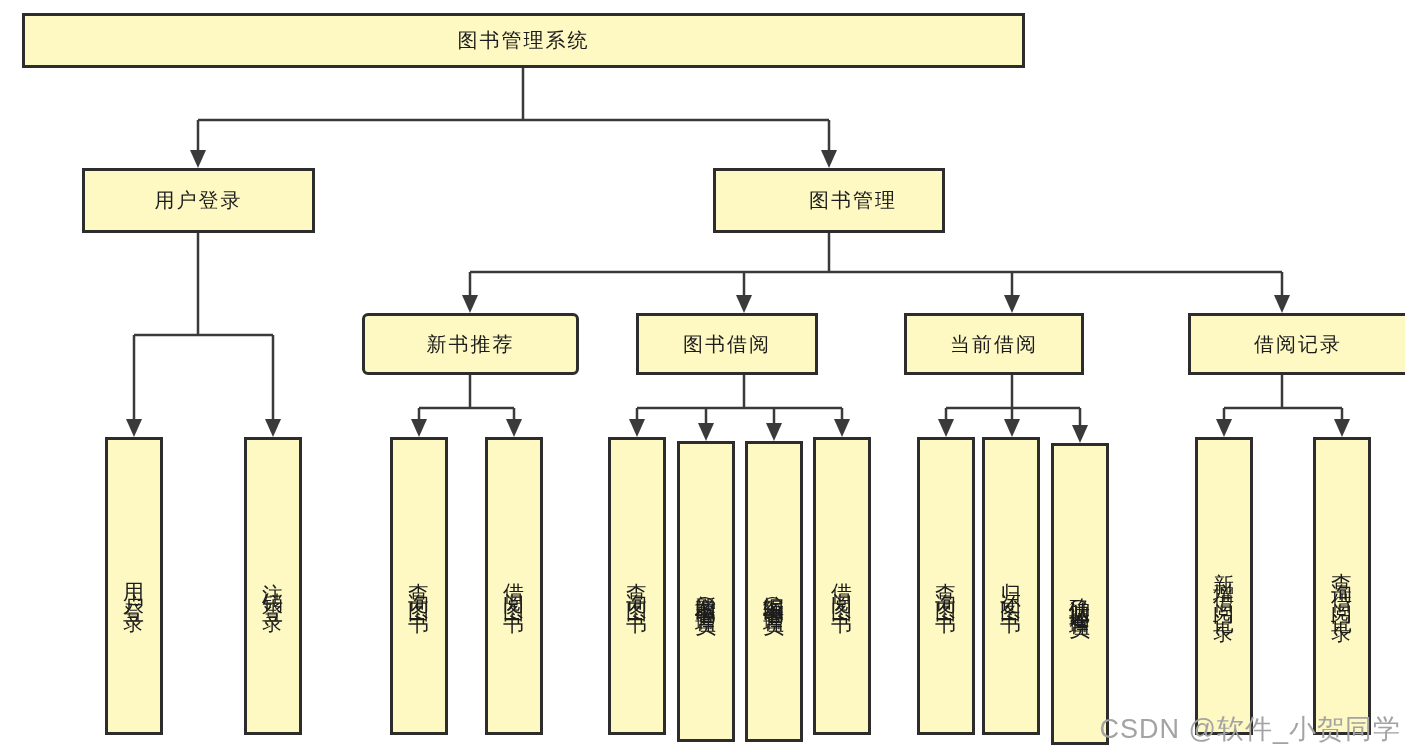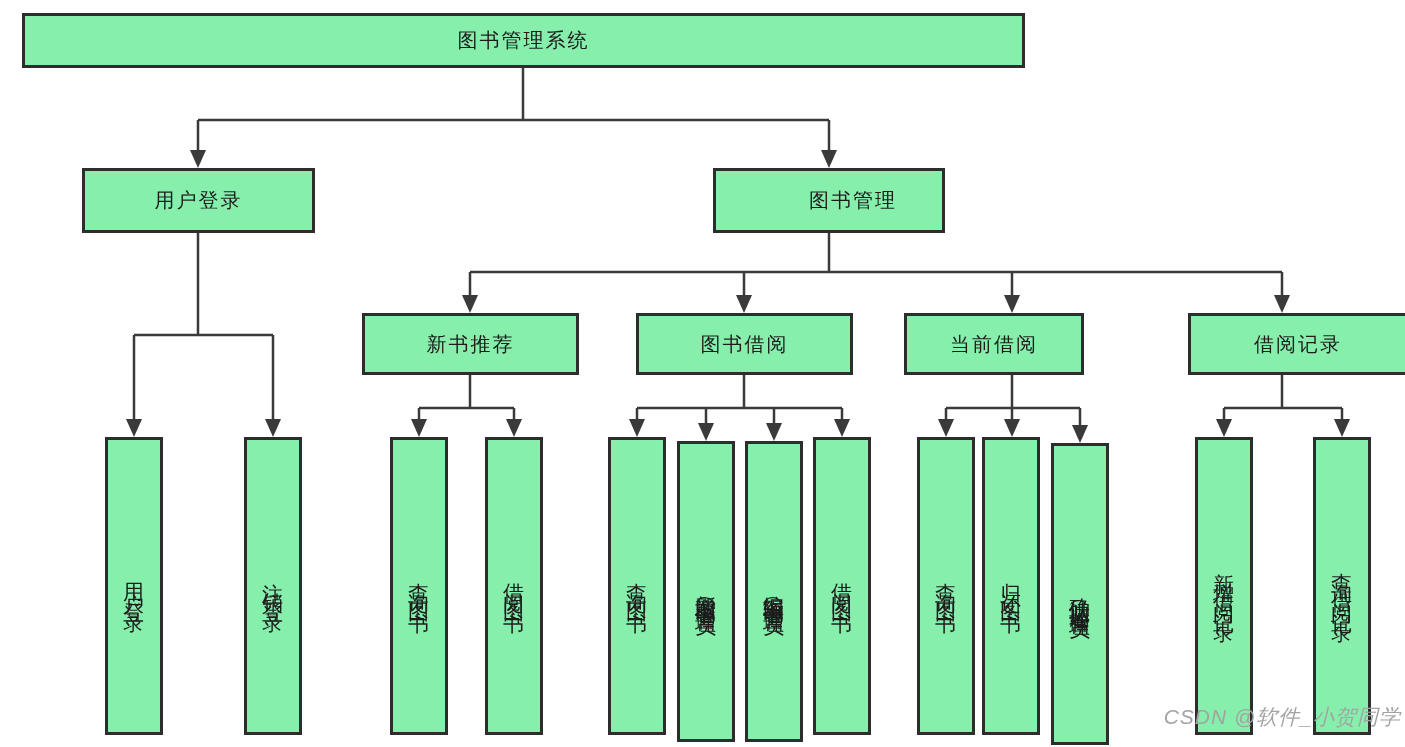--- a/index.html
+++ b/index.html
@@ -10,45 +10,44 @@
     overflow:hidden;
     font-family:"Liberation Sans","DejaVu Sans",sans-serif;
   }
   #connectors{
     position:absolute;left:0;top:0;width:1405px;height:747px;
     z-index:1;
   }
   .node{
     position:absolute;
     box-sizing:border-box;
-    background:#86efac;
+    background:#fef9c3;
     border:3px solid #2d2d2d;
     display:flex;align-items:center;justify-content:center;
     color:#1c1c1c;
     z-index:2;
   }
   .h-node{font-size:20px;letter-spacing:2px;white-space:nowrap;}
   .v-node{
     writing-mode:vertical-rl;
     text-orientation:mixed;
     font-size:21px;
     letter-spacing:10px;
     line-height:1;
   }
   .v-node.long{letter-spacing:3px;}
   .watermark{
     position:absolute;
-    right:4px;bottom:16px;
-    font-size:21px;
+    right:4px;bottom:0;
+    font-size:27px;
     color:#a3a3a3;
     letter-spacing:1px;
     z-index:5;
     font-family:"Liberation Sans","DejaVu Sans",sans-serif;
     white-space:nowrap;
-    font-style:italic;
   }
 </style>
 </head>
 <body>
 
 <div id="canvas">
 
   <svg id="connectors" viewBox="0 0 1405 747" xmlns="http://www.w3.org/2000/svg">
     <g stroke="#3a3a3a" stroke-width="2.5" fill="none">
 
@@ -87,22 +86,22 @@
       <polygon points="1216,419 1232,419 1224,437"></polygon>
       <polygon points="1334,419 1350,419 1342,437"></polygon>
     </g>
   </svg>
 
   <div class="node h-node" style="left:22px;top:13px;width:1003px;height:55px;">图书管理系统</div>
 
   <div class="node h-node" style="left:82px;top:168px;width:233px;height:65px;">用户登录</div>
   <div class="node h-node" style="left:713px;top:168px;width:232px;height:65px;padding-left:48px;">图书管理</div>
 
-  <div class="node h-node" style="left:362px;top:313px;width:217px;height:62px;">新书推荐</div>
-  <div class="node h-node" style="left:636px;top:313px;width:217px;height:62px;">图书借阅</div>
+  <div class="node h-node" style="left:362px;top:313px;width:217px;height:62px;border-radius:6px;">新书推荐</div>
+  <div class="node h-node" style="left:636px;top:313px;width:182px;height:62px;">图书借阅</div>
   <div class="node h-node" style="left:904px;top:313px;width:180px;height:62px;">当前借阅</div>
   <div class="node h-node" style="left:1188px;top:313px;width:220px;height:62px;">借阅记录</div>
 
   <div class="node v-node" style="left:105px;top:437px;width:58px;height:298px;">用户登录</div>
   <div class="node v-node" style="left:244px;top:437px;width:58px;height:298px;">注销登录</div>
 
   <div class="node v-node" style="left:390px;top:437px;width:58px;height:298px;">查询图书</div>
   <div class="node v-node" style="left:485px;top:437px;width:58px;height:298px;">借阅图书</div>
 
   <div class="node v-node" style="left:608px;top:437px;width:58px;height:298px;">查询图书</div>

